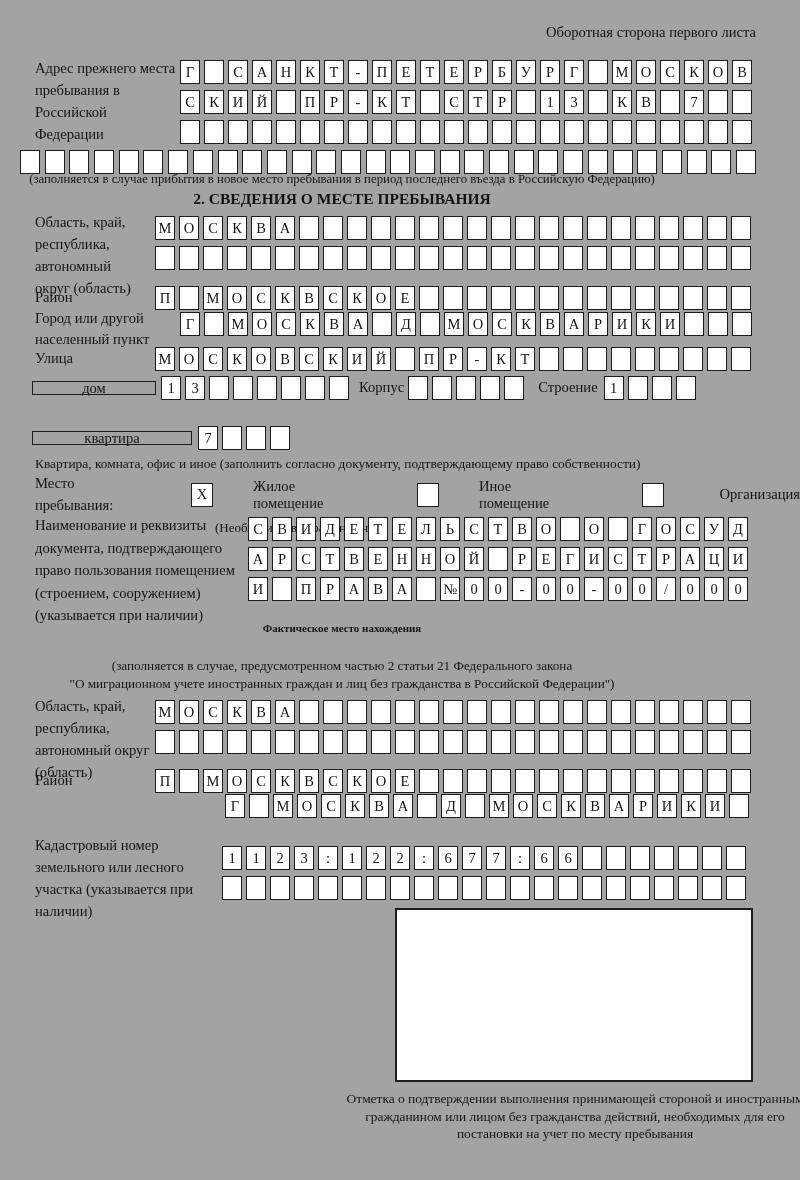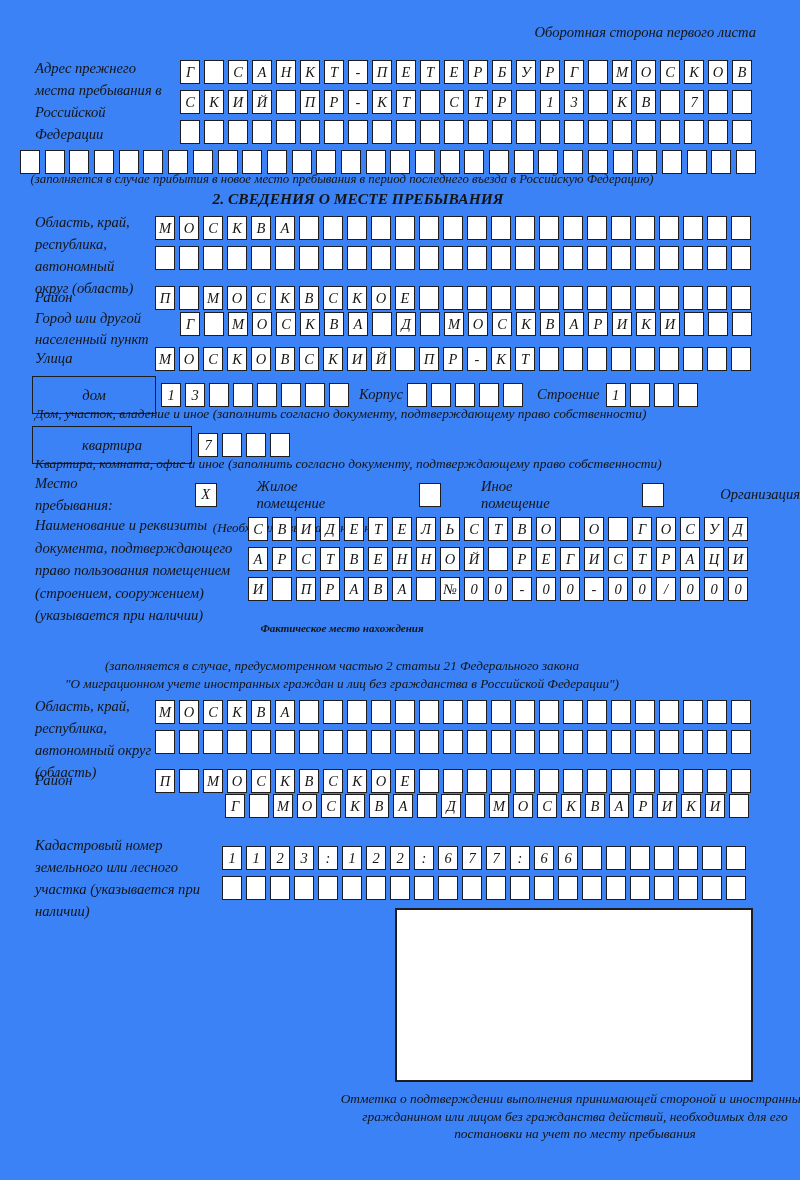--- a/index.html
+++ b/index.html
@@ -1,27 +1,27 @@
 <!DOCTYPE html>
 <html><head>
 <meta charset="utf-8">
 <style>
   html,body{margin:0;padding:0;background:#fff;}
-  .page{position:relative;width:800px;height:1180px;background:#3b82f6;overflow:hidden;
-        font-family:"Liberation Serif",serif;color:#141414;font-style:italic;}
+  .page{position:relative;width:800px;height:1180px;background:#a3a3a3;overflow:hidden;
+        font-family:"Liberation Serif",serif;color:#141414;}
   .abs{position:absolute;}
   .lbl{font-size:14.6px;line-height:1.5;}
   .note{font-size:12.8px;line-height:1.3;}
   .center{text-align:center;width:684px;left:0;}
   .cellrow{display:flex;gap:4px;}
   .cellcol{display:flex;flex-direction:column;gap:6px;}
   .cell{box-sizing:border-box;flex:none;width:20px;height:24px;border:1.7px solid #1d1d1d;
         display:flex;align-items:center;justify-content:center;
         font-size:14.5px;font-family:"Liberation Serif",serif;background:#fff;}
-  .typebox{box-sizing:border-box;width:124px;height:38px;border:1.7px solid #1d1d1d;
+  .typebox{box-sizing:border-box;width:124px;height:14px;border:1.7px solid #1d1d1d;
         display:flex;align-items:center;justify-content:center;font-size:14.6px;}
   .inline{display:flex;align-items:center;}
   .sect-title{font-weight:bold;font-size:15.5px;}
   .opt-label{font-size:14.6px;margin-left:8px;}
   .stamp{box-sizing:border-box;border:2px solid #1d1d1d;background:#fff;}
 </style>
 </head>
 <body>
 
 <div class="page">
@@ -136,21 +136,21 @@
       <span class="cell"></span>
       <span class="cell"></span>
       <span class="cell"></span>
       <span class="cell"></span>
       <span class="cell"></span>
       <span class="cell"></span>
       <span class="cell"></span>
     </div>
   <div class="abs note center" style="top:171px;">(заполняется в случае прибытия в новое место пребывания в период последнего въезда в Российскую Федерацию)</div>
 
-  <div class="abs sect-title center" style="top:190px;padding-left:16px;">2. СВЕДЕНИЯ О МЕСТЕ ПРЕБЫВАНИЯ</div>
+  <div class="abs sect-title center" style="top:190px;">2. СВЕДЕНИЯ О МЕСТЕ ПРЕБЫВАНИЯ</div>
 
   <div class="abs lbl" style="left:35px;top:212px;width:112px;">Область, край, республика, автономный округ (область)</div>
   <div class="abs cellcol" style="left:155px;top:216px;">
     <div class="cellrow">
         <span class="cell">М</span>
         <span class="cell">О</span>
         <span class="cell">С</span>
         <span class="cell">К</span>
         <span class="cell">В</span>
         <span class="cell">А</span>
@@ -310,21 +310,20 @@
         <span class="cell"></span>
       </div>
     <span class="lbl" style="margin-left:14px;">Строение</span>
     <div class="cellrow" style="margin-left:6px;">
         <span class="cell">1</span>
         <span class="cell"></span>
         <span class="cell"></span>
         <span class="cell"></span>
       </div>
   </div>
-  <div class="abs note" style="left:35px;top:405px;font-size:13.4px;">Дом, участок, владение и иное (заполнить согласно документу, подтверждающему право собственности)</div>
 
   <div class="abs inline" style="left:32px;top:426px;justify-content:flex-end;">
     <div class="typebox" style="width:160px;">квартира</div>
     <div class="cellrow" style="margin-left:6px;">
         <span class="cell">7</span>
         <span class="cell"></span>
         <span class="cell"></span>
         <span class="cell"></span>
       </div>
   </div>

